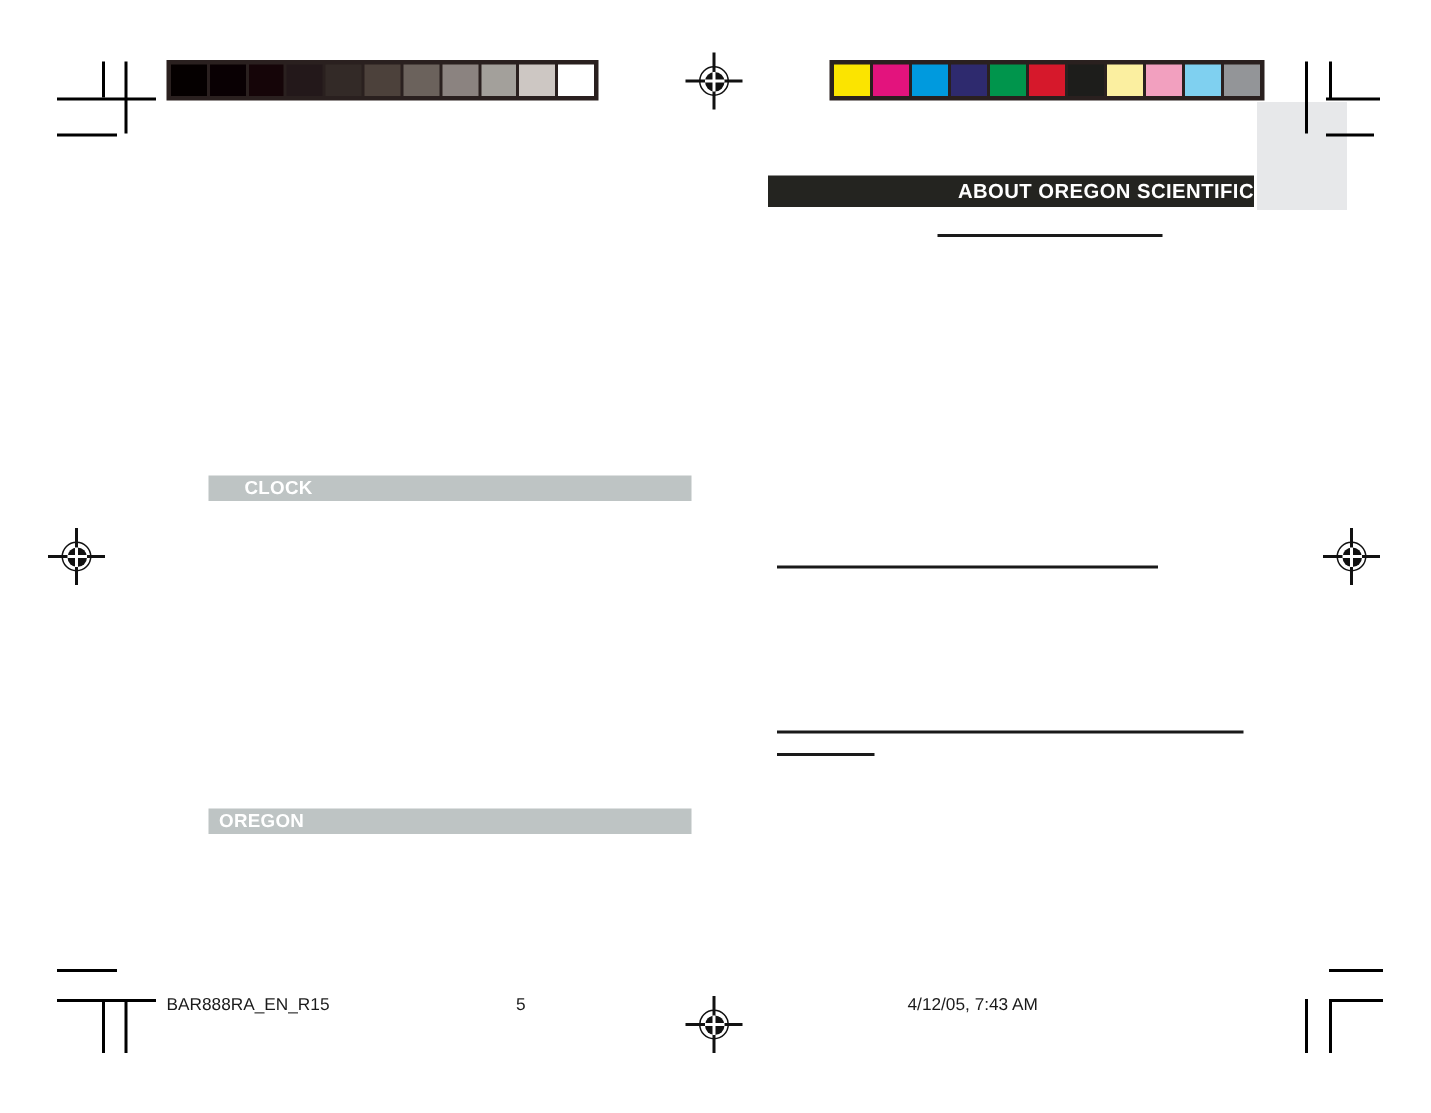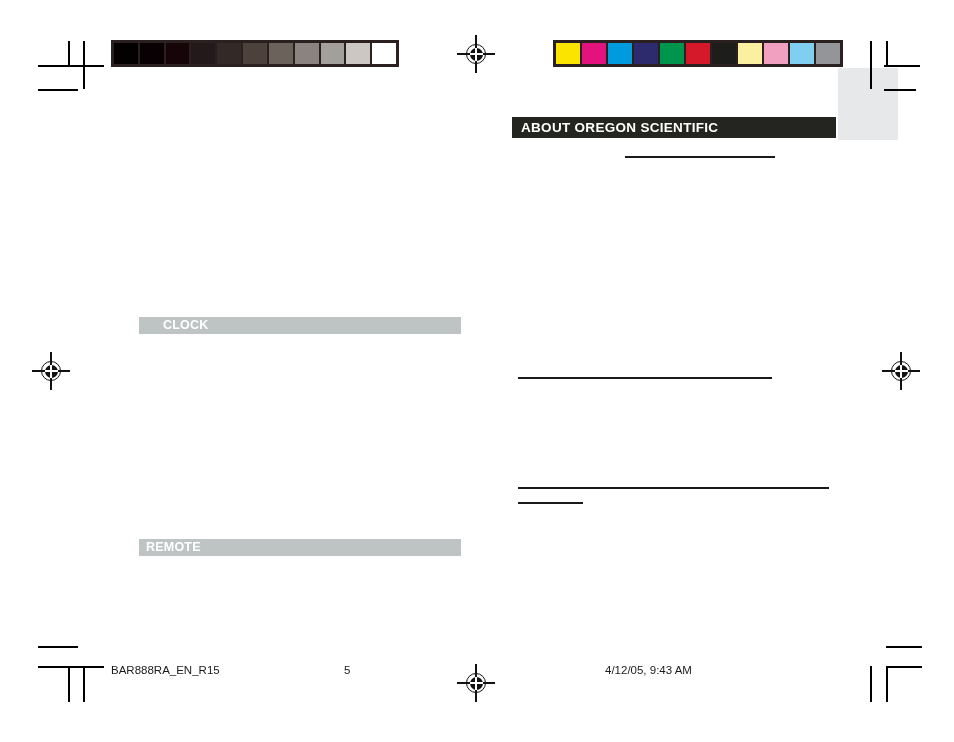--- a/index.html
+++ b/index.html
@@ -261,30 +261,30 @@
         <div class="ring"></div>
         <div class="core"></div>
         <div class="notch-h"></div>
         <div class="notch-v"></div>
       </div>
     </div>
 
 
   <div class="section-bar" style="top: 317px; background: rgb(190, 196, 196); color: rgb(255, 255, 255); padding-left: 24px;">CLOCK</div>
 
-  <div class="section-bar" style="top: 539px; background: rgb(190, 196, 196); color: rgb(255, 255, 255);">REMOTE</div>
-
-  <div id="about-bar" style="background: rgb(36, 36, 32); color: rgb(255, 255, 255);">ABOUT OREGON SCIENTIFIC</div>
+  <div class="section-bar" style="top: 539px; background: rgb(190, 196, 196); color: rgb(255, 255, 255);">OREGON</div>
+
+  <div id="about-bar" style="background: rgb(36, 36, 32); color: rgb(255, 255, 255); text-align: right;">ABOUT OREGON SCIENTIFIC</div>
 
   <div id="rules-layer">
       <div class="rule" style="left: 625px; top: 156px; width: 150px;"></div>
       <div class="rule" style="left: 518px; top: 377px; width: 254px;"></div>
       <div class="rule" style="left: 518px; top: 487px; width: 311px;"></div>
       <div class="rule" style="left: 518px; top: 502px; width: 65px;"></div>
     </div>
 
   <div class="footer-text" id="footer-file">BAR888RA_EN_R15</div>
 
   <div class="footer-text" id="footer-page">5</div>
 
-  <div class="footer-text" id="footer-date">4/12/05, 9:43 AM</div>
+  <div class="footer-text" id="footer-date">4/12/05, 7:43 AM</div>
 
 </div>
 
 </body></html>

